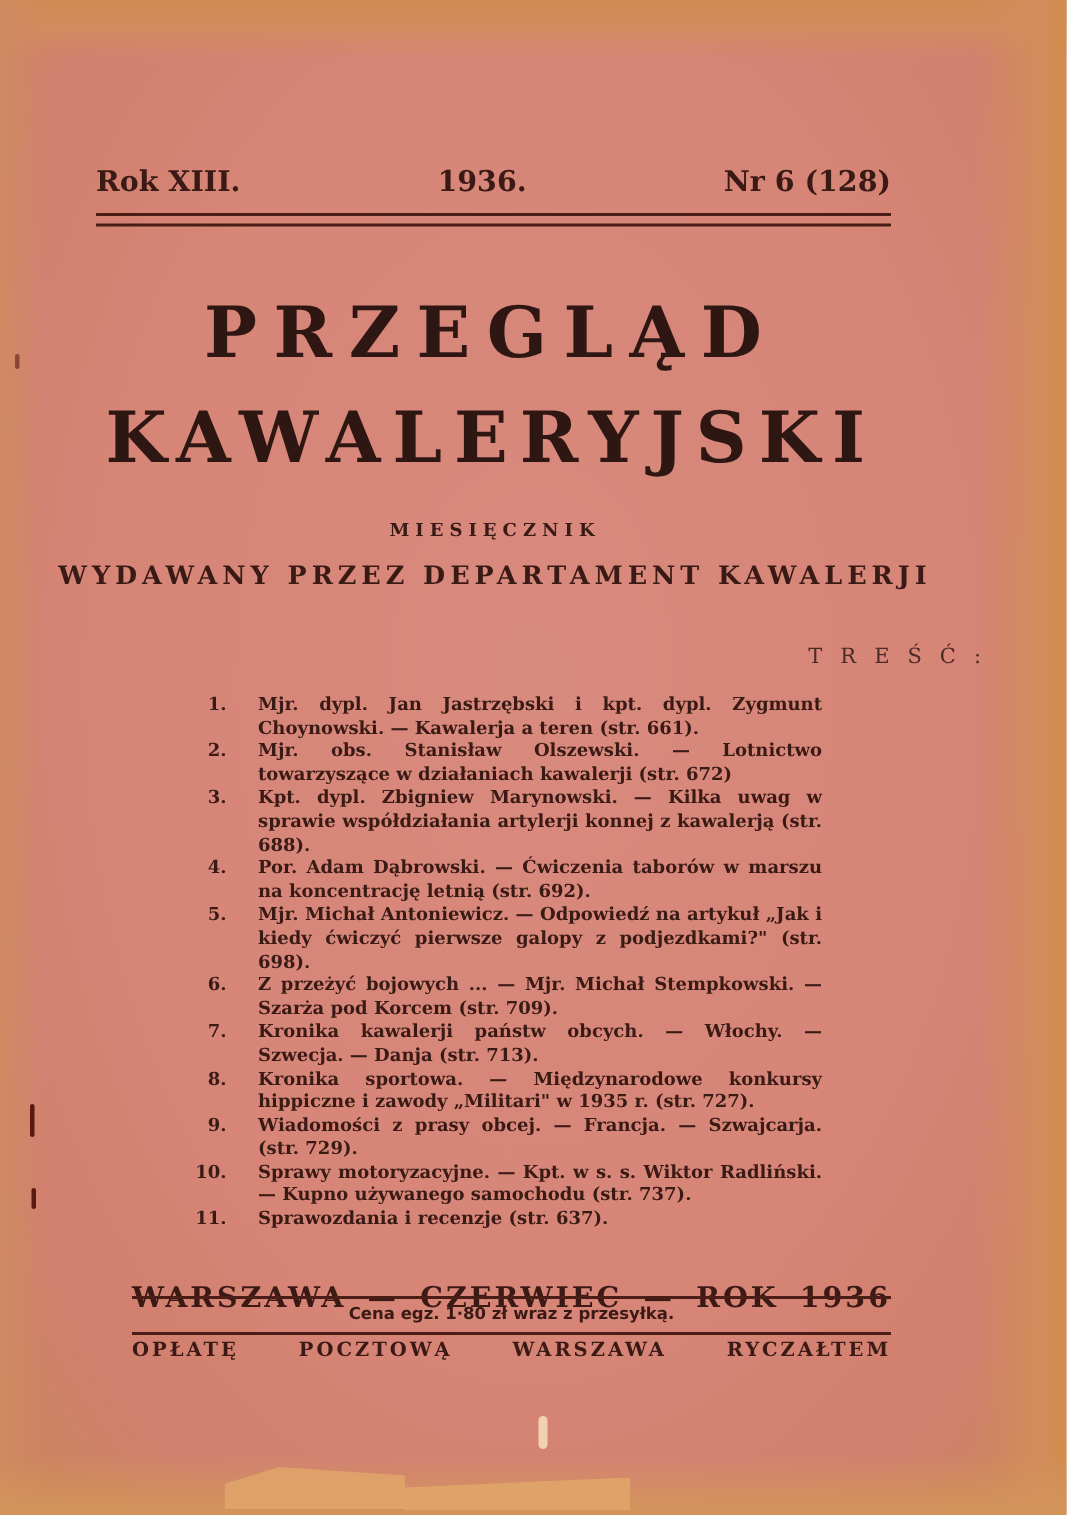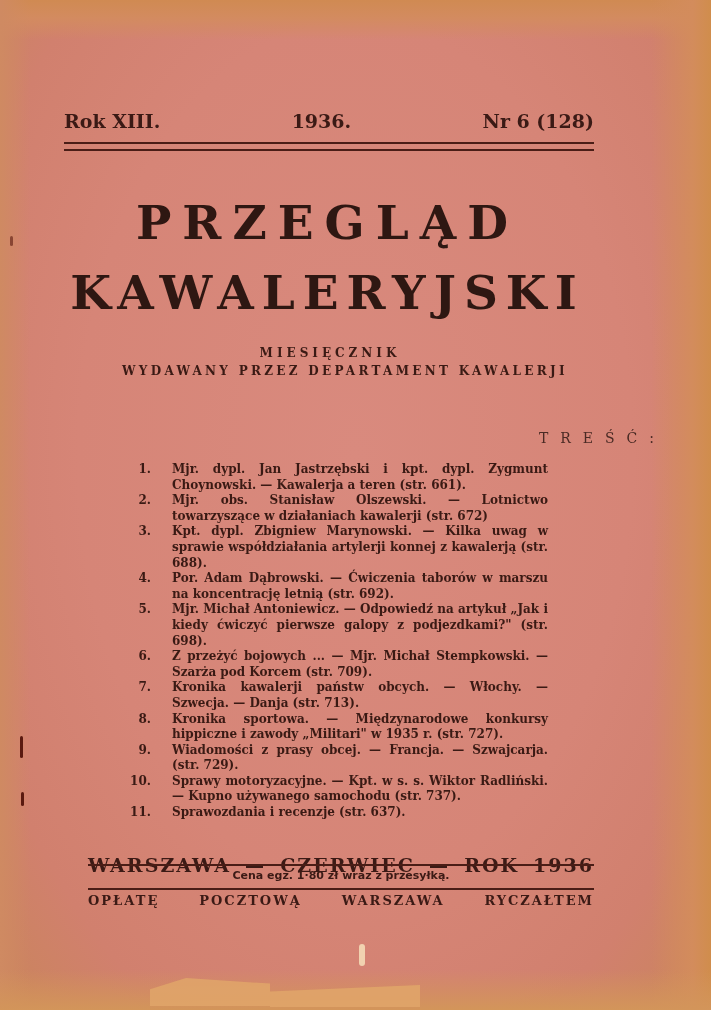--- a/index.html
+++ b/index.html
@@ -86,21 +86,21 @@
     .title.l2 { top: 265px; font-size: 47px; letter-spacing: 8px; left: 0; width: 655px; }
     .subtitle {
       position: absolute;
       left: 0; width: 660px;
       text-align: center;
       font-family: "DejaVu Serif", serif;
       font-weight: bold;
       color: #3a1a14;
     }
     .subtitle.s1 { top: 346px; font-size: 12px; letter-spacing: 4px; }
-    .subtitle.s2 { top: 364px; font-size: 12px; letter-spacing: 3.3px; margin-left: 15px; }
+    .subtitle.s2 { top: 374px; font-size: 17px; letter-spacing: 3.3px; }
 
     .tresc {
       position: absolute;
       left: 0; width: 666px; top: 430px;
       text-align: right;
       font-family: "DejaVu Serif", serif;
       font-size: 14px;
       letter-spacing: 12px;
       color: #4a2a24;
     }

